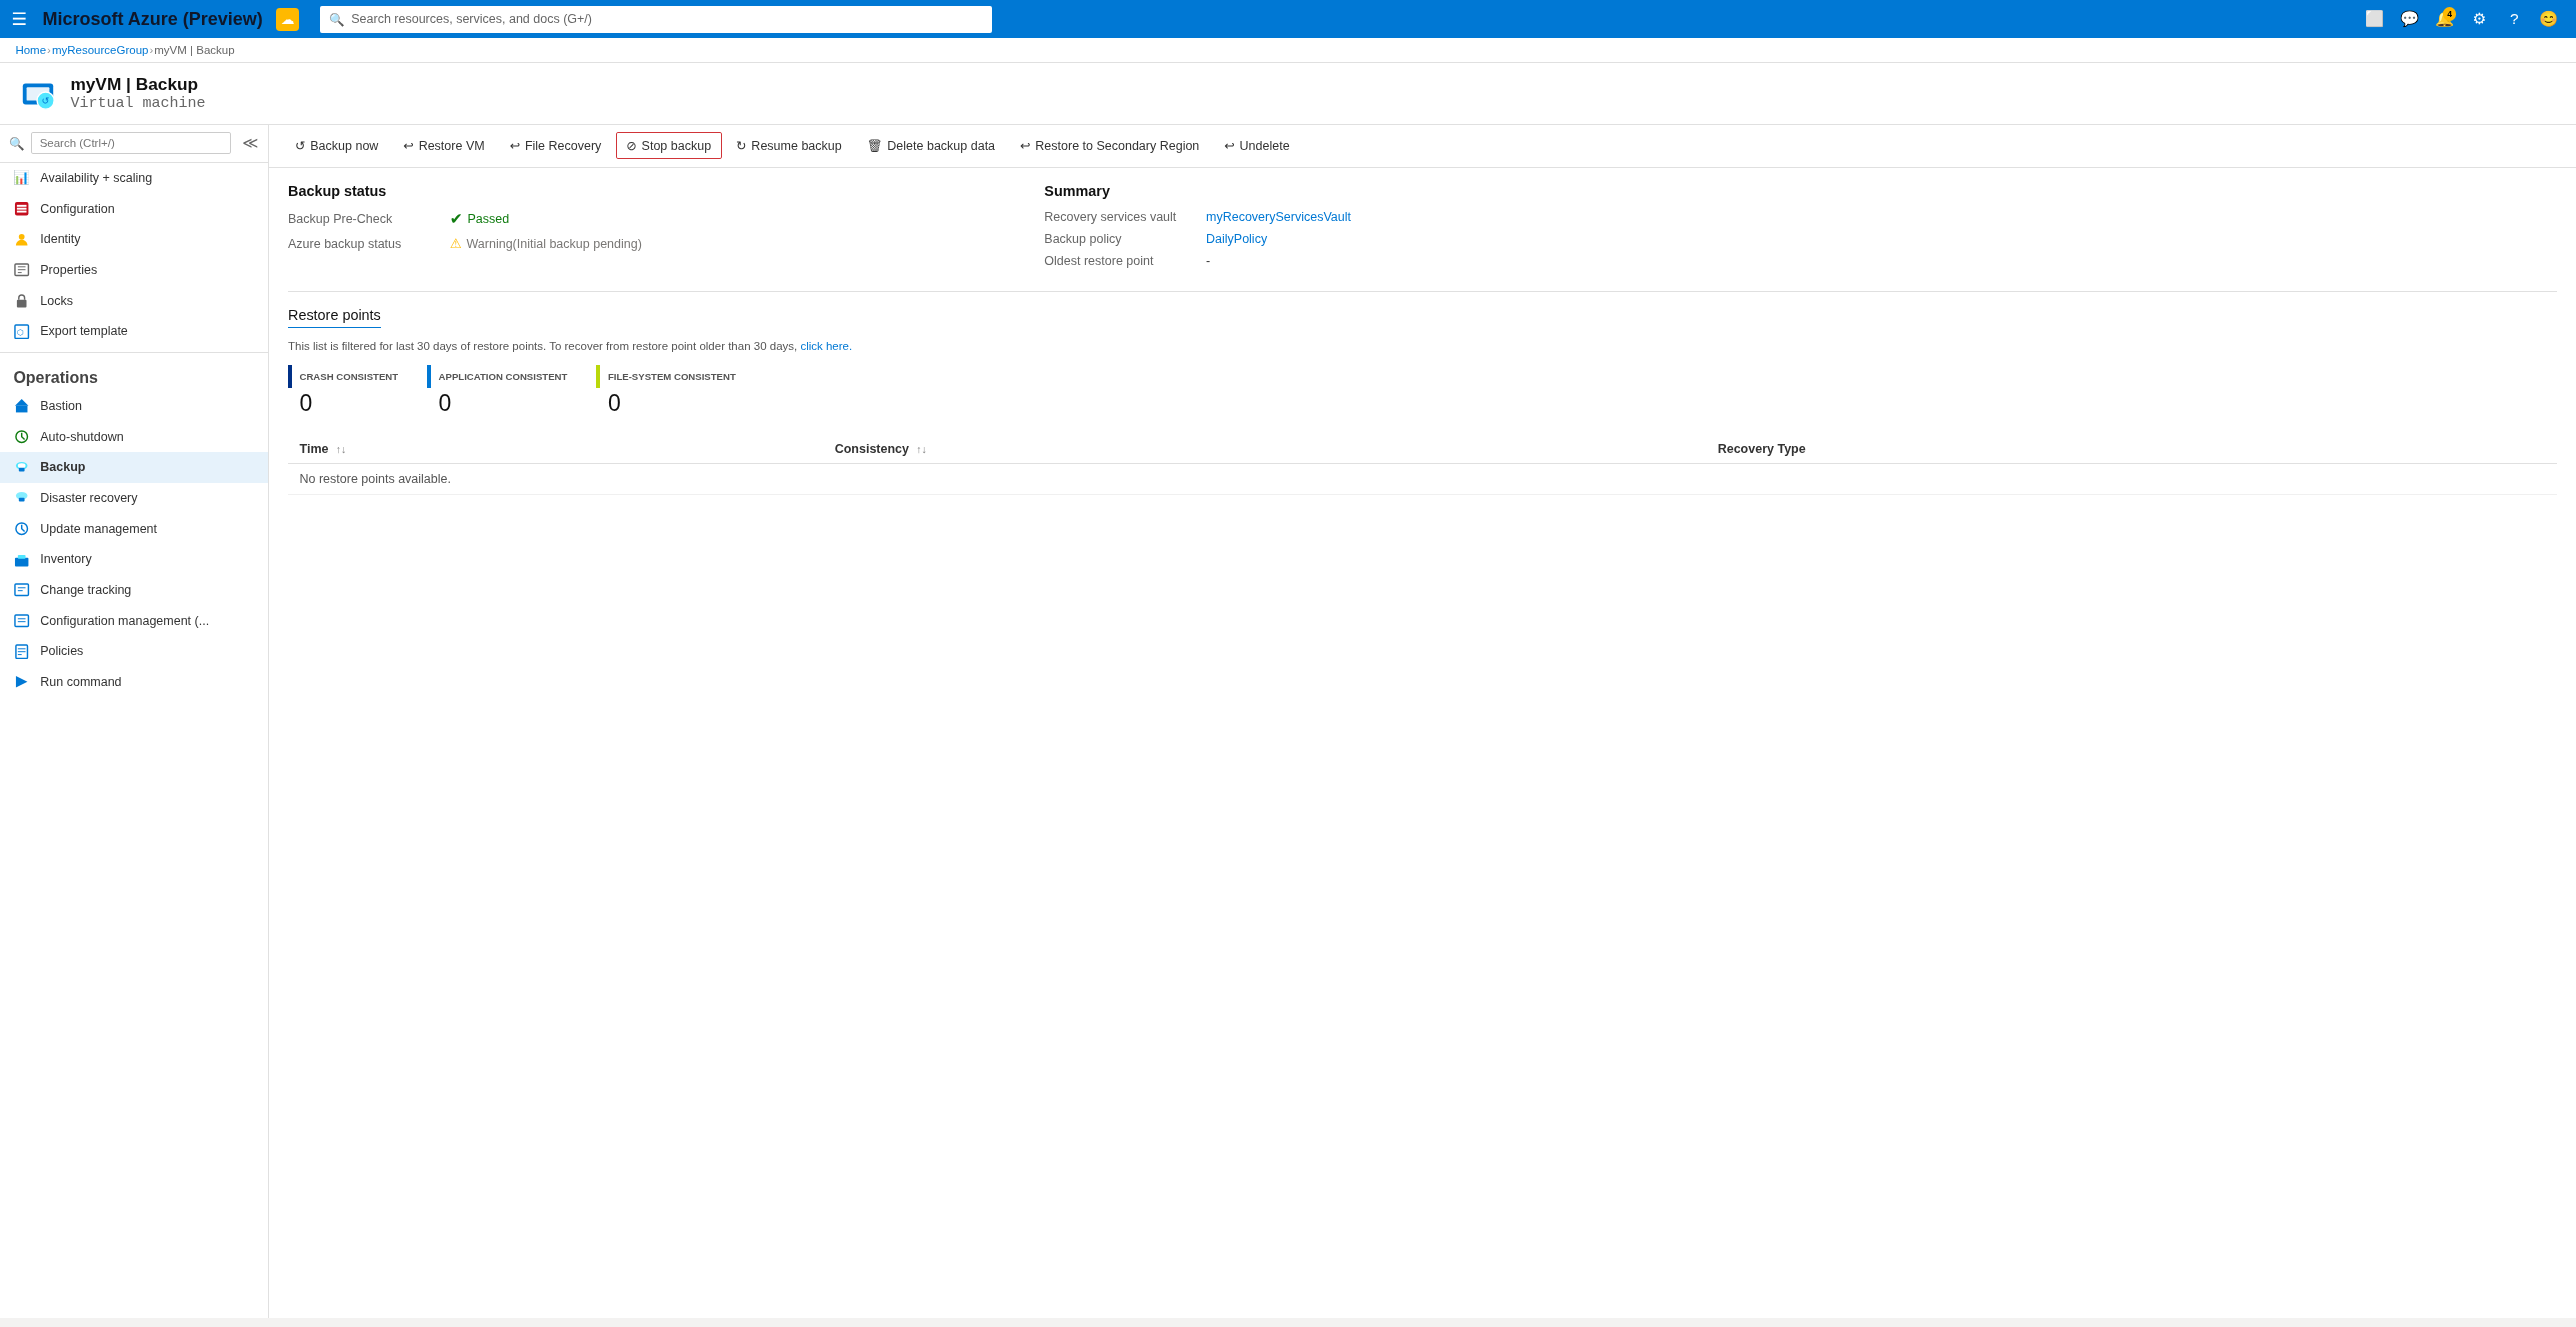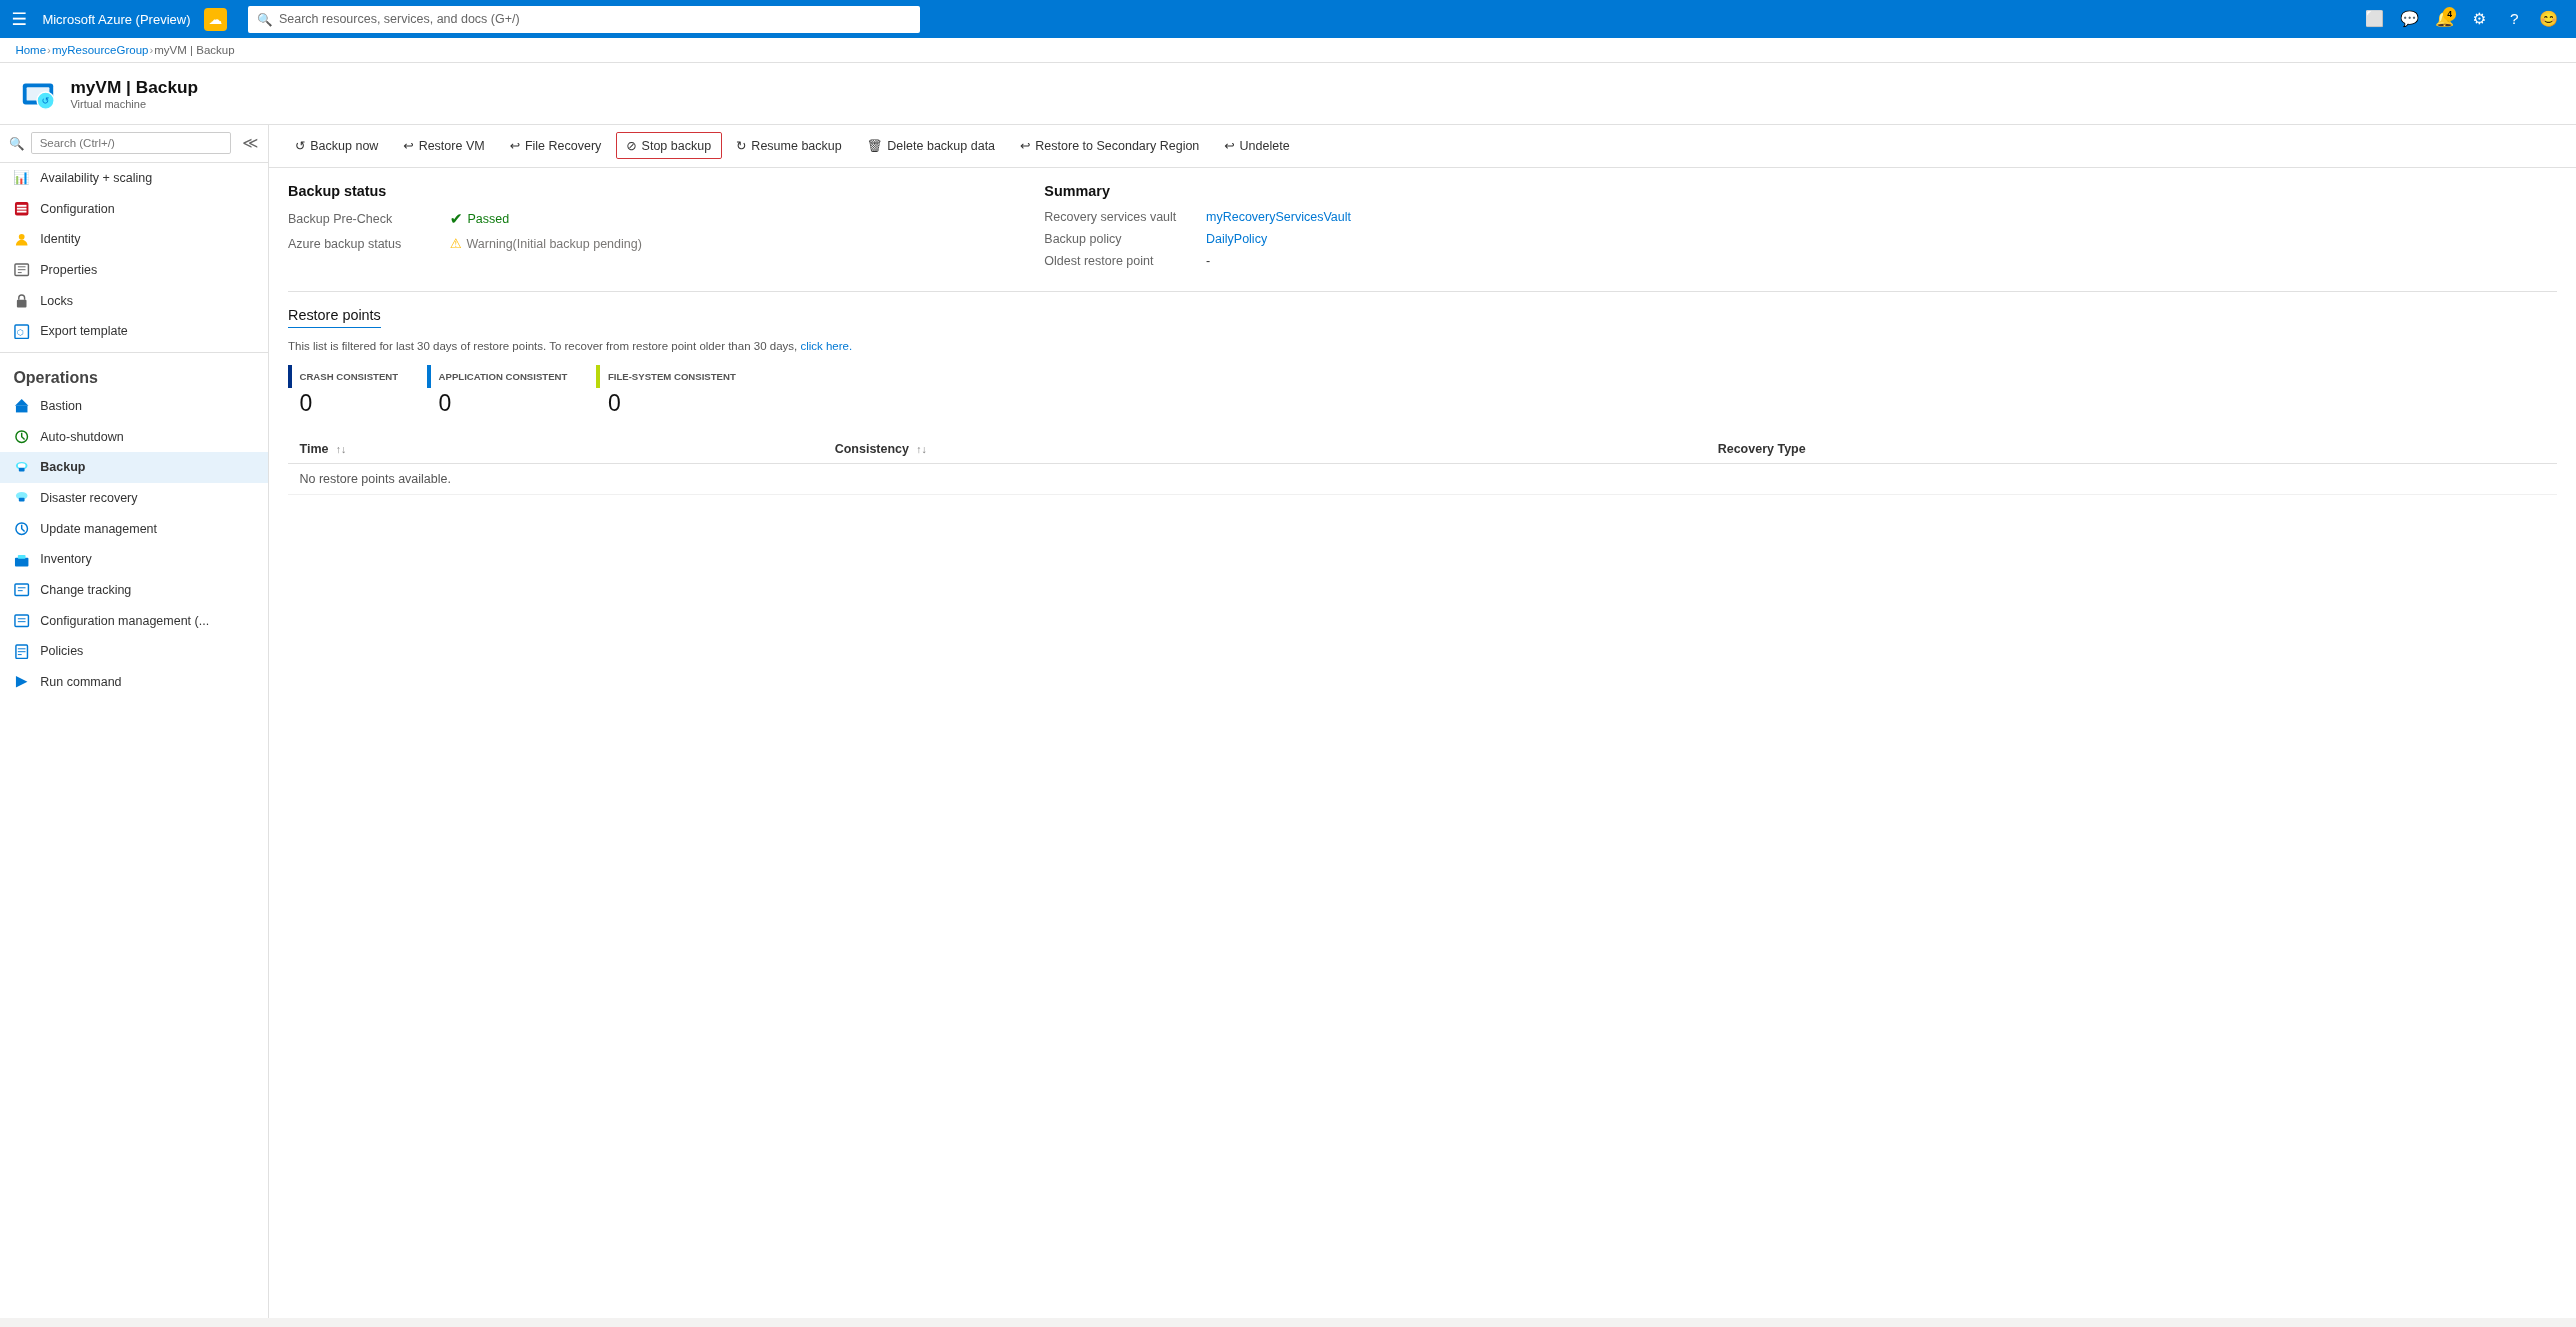--- a/index.html
+++ b/index.html
@@ -9,21 +9,21 @@
     .top-nav {
       background: #0078d4;
       height: 38px;
       display: flex;
       align-items: center;
       padding: 0 11.5px;
       gap: 9.6px;
       color: white;
     }
     .top-nav .hamburger { font-size: 17.3px; cursor: pointer; margin-right: 5.8px; }
-    .top-nav .portal-title { font-size: 13px; font-weight: 400; color: #ffffff; white-space: nowrap; }
+    .top-nav .portal-title { font-size: 18px; font-weight: 700; color: #0f172a; white-space: nowrap; }
     .top-nav .cloud-icon { background: #ffb900; border-radius: 3.8px; width: 23px; height: 23px; display: flex; align-items: center; justify-content: center; font-size: 13.4px; margin-left: 3.8px; }
     .search-bar {
       flex: 1;
       margin: 0 11.5px;
       background: white;
       border-radius: 1.9px;
       height: 27px;
       display: flex;
       align-items: center;
       padding: 0 9.6px;
@@ -54,21 +54,21 @@
     .page-header {
       background: white;
       padding: 11.5px 19px;
       display: flex;
       align-items: center;
       gap: 13.4px;
       border-bottom: 1px solid #e0e0e0;
     }
     .page-header-icon { width: 38px; height: 38px; display: flex; align-items: center; justify-content: center; }
     .page-header-text h1 { font-size: 17.3px; font-weight: 600; color: #111; }
-    .page-header-text p { font-size: 11px; color: #666; }
+    .page-header-text p { font-size: 15px; color: #666; font-family: Liberation Mono, monospace; }
 
     
     .main-layout {
       display: flex;
       height: calc(100vh - 38px - 31px - 65px);
       overflow: hidden;
     }
 
     
     .sidebar {

